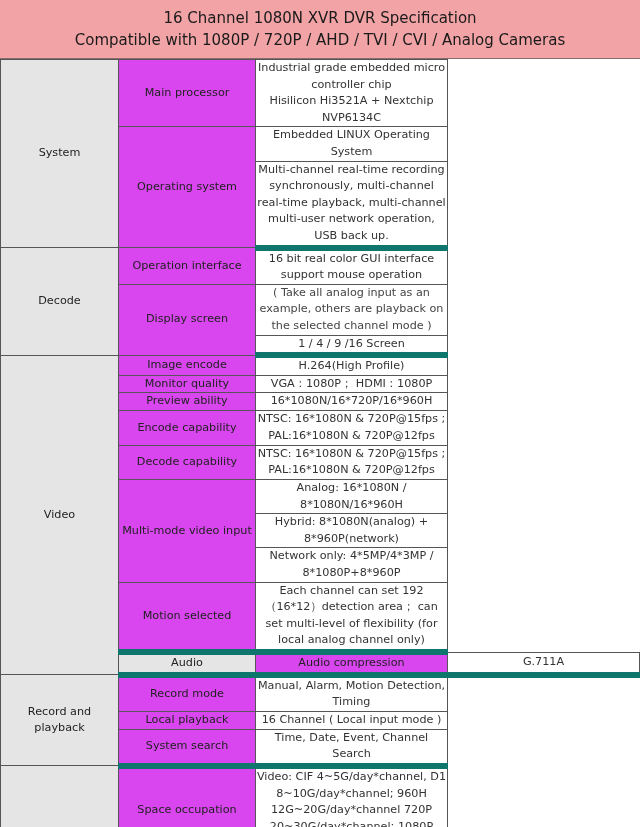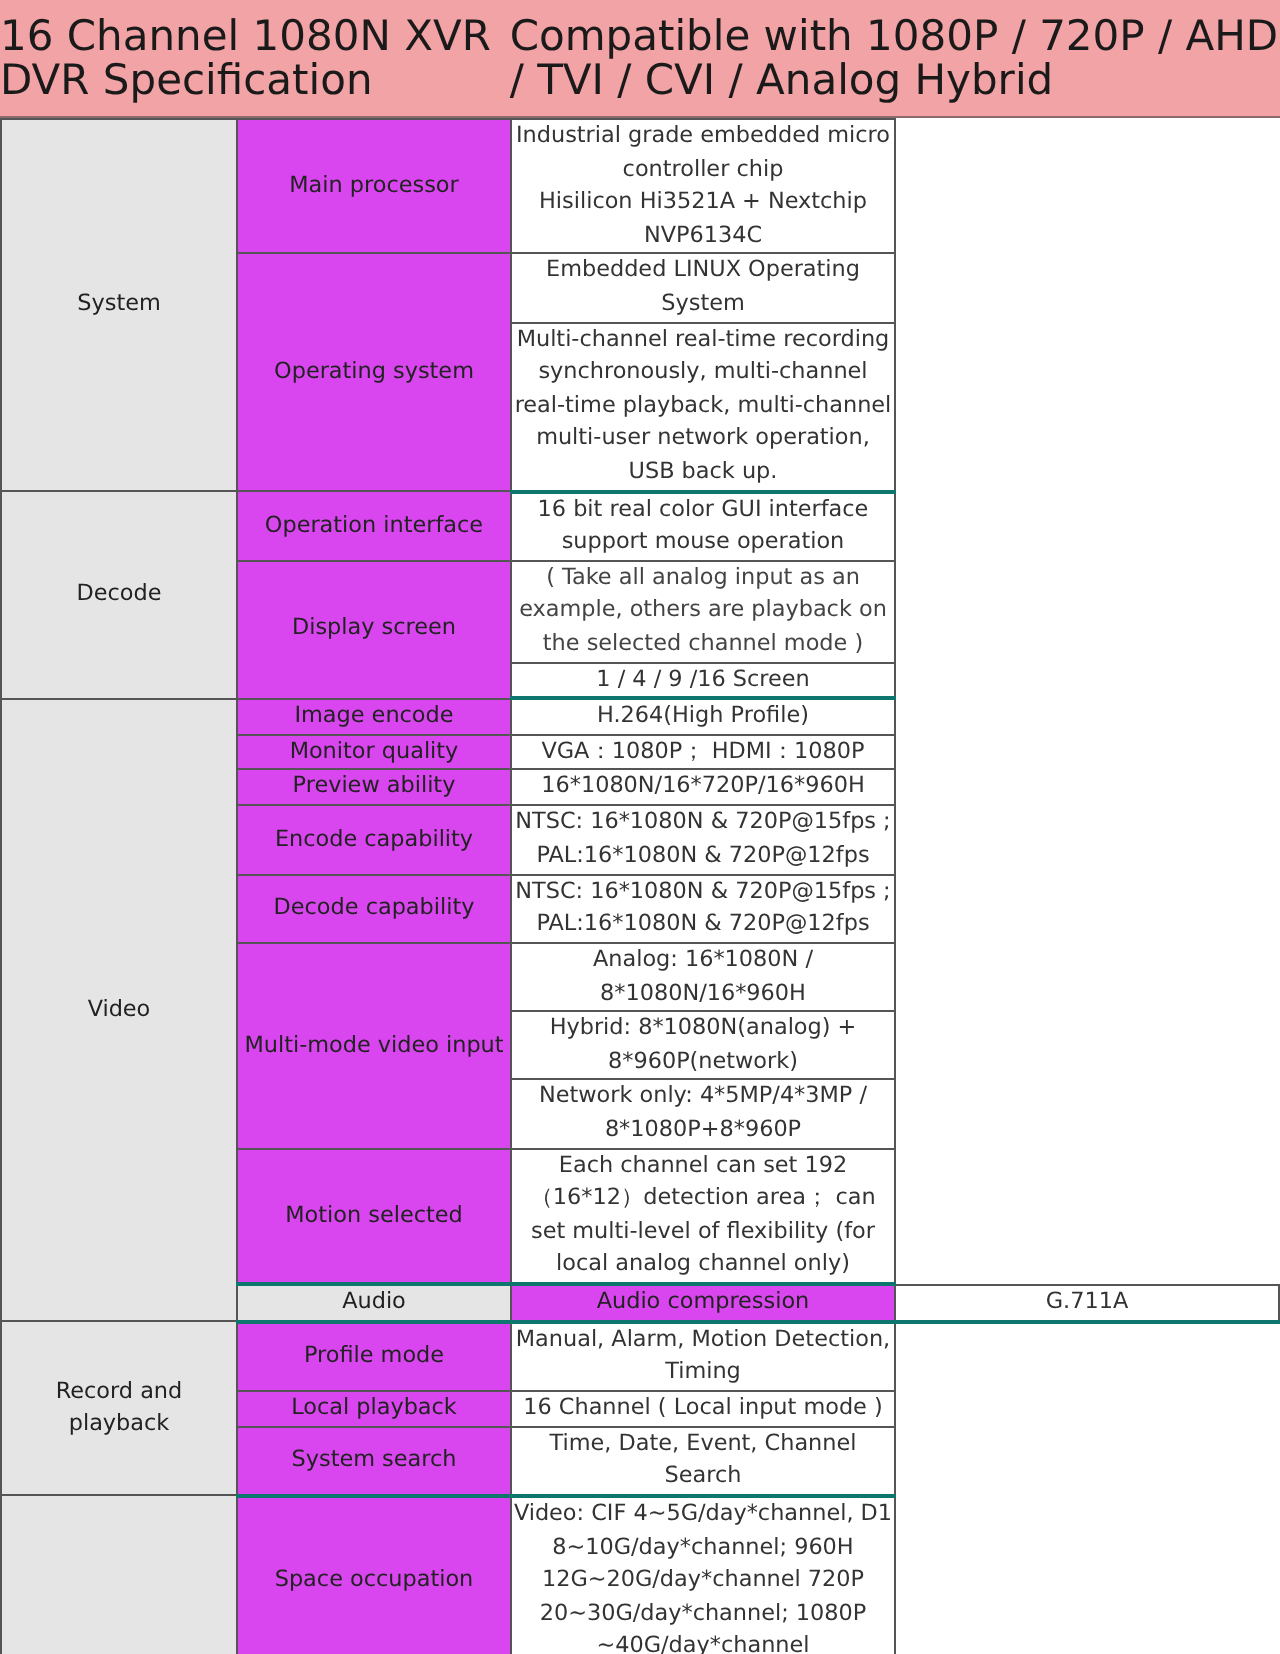--- a/index.html
+++ b/index.html
@@ -1,35 +1,35 @@
 <!DOCTYPE html>
 <html><head>
 <meta charset="utf-8">
 <style>
   html, body { margin: 0; padding: 0; background: #ffffff; }
   body { width: 640px; height: 827px; overflow: hidden; font-family: "DejaVu Sans", "Liberation Sans", sans-serif; color: #222; }
   .header {
     height: 58px; background: #f2a3a6; border-bottom: 1px solid #8a6a6a;
-    display: flex; flex-direction: row; justify-content: center; align-items: center;
-    font-size: 21px; line-height: 22px; color: #1a1a1a;
+    display: flex; flex-direction: column; justify-content: center; align-items: center;
+    font-size: 15px; line-height: 22px; color: #1a1a1a;
   }
   table.spec { border-collapse: collapse; width: 640px; table-layout: fixed; }
   table.spec td { border: 1px solid #555; text-align: center; vertical-align: middle; padding: 0 0; font-size: 11.2px; line-height: 16.6px; overflow: hidden; }
   td.cat { background: #e5e5e5; width: 118px; font-size: 11.5px; border-left: none; border-right: 2px solid #444; }
   td.item { background: #d946ef; width: 136px; font-size: 11.5px; border-right: 2px solid #444; }
   td.val { background: #ffffff; color: #333; }
   td.note { font-size: 7px; line-height: 10px; color: #444; }
-  tr.grp-end td { border-bottom: 2px solid #0f766e; }
+  tr.grp-end td { border-bottom: 6px solid #0f766e; }
 </style>
 </head>
 <body>
 
 <div class="header">
   <div>16 Channel 1080N XVR DVR Specification</div>
-  <div>Compatible with 1080P / 720P /  AHD / TVI / CVI / Analog Hybrid</div>
+  <div>Compatible with 1080P / 720P /  AHD / TVI / CVI / Analog Cameras</div>
 </div>
 
 <table class="spec">
   <colgroup>
       <col style="width:118px">
       <col style="width:137px">
       <col>
     </colgroup>
   <tbody>
 
@@ -105,21 +105,21 @@
     </tr>
 
     <tr class="grp-end" style="height:17px">
       <td class="cat">Audio</td>
       <td class="item">Audio compression</td>
       <td class="val">G.711A</td>
     </tr>
 
     <tr style="height:17px">
       <td class="cat" rowspan="3">Record and playback</td>
-      <td class="item">Profile mode</td>
+      <td class="item">Record mode</td>
       <td class="val">Manual, Alarm, Motion Detection, Timing</td>
     </tr>
     <tr style="height:18px">
       <td class="item">Local playback</td>
       <td class="val">16 Channel ( Local input mode )</td>
     </tr>
     <tr class="grp-end" style="height:17px">
       <td class="item">System search</td>
       <td class="val">Time, Date, Event, Channel Search</td>
     </tr>

